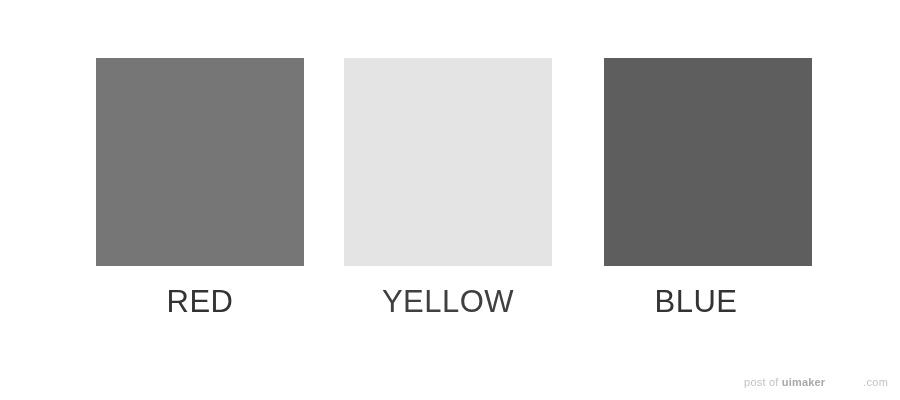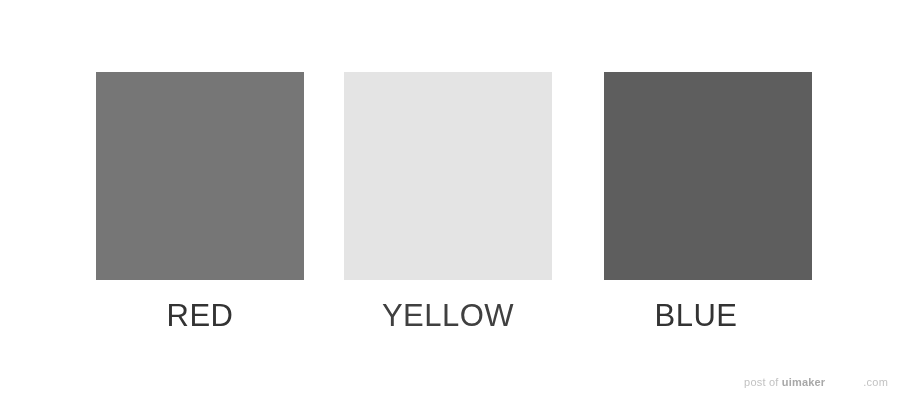--- a/index.html
+++ b/index.html
@@ -16,21 +16,21 @@
 
   .canvas {
     position: relative;
     width: 900px;
     height: 400px;
     background: #ffffff;
   }
 
   .swatch-group {
     position: absolute;
-    top: 72px;
+    top: 58px;
     left: 96px;
     width: 644px;
     height: 208px;
   }
 
   .swatch-item {
     position: absolute;
     top: 0;
     width: 208px;
   }

